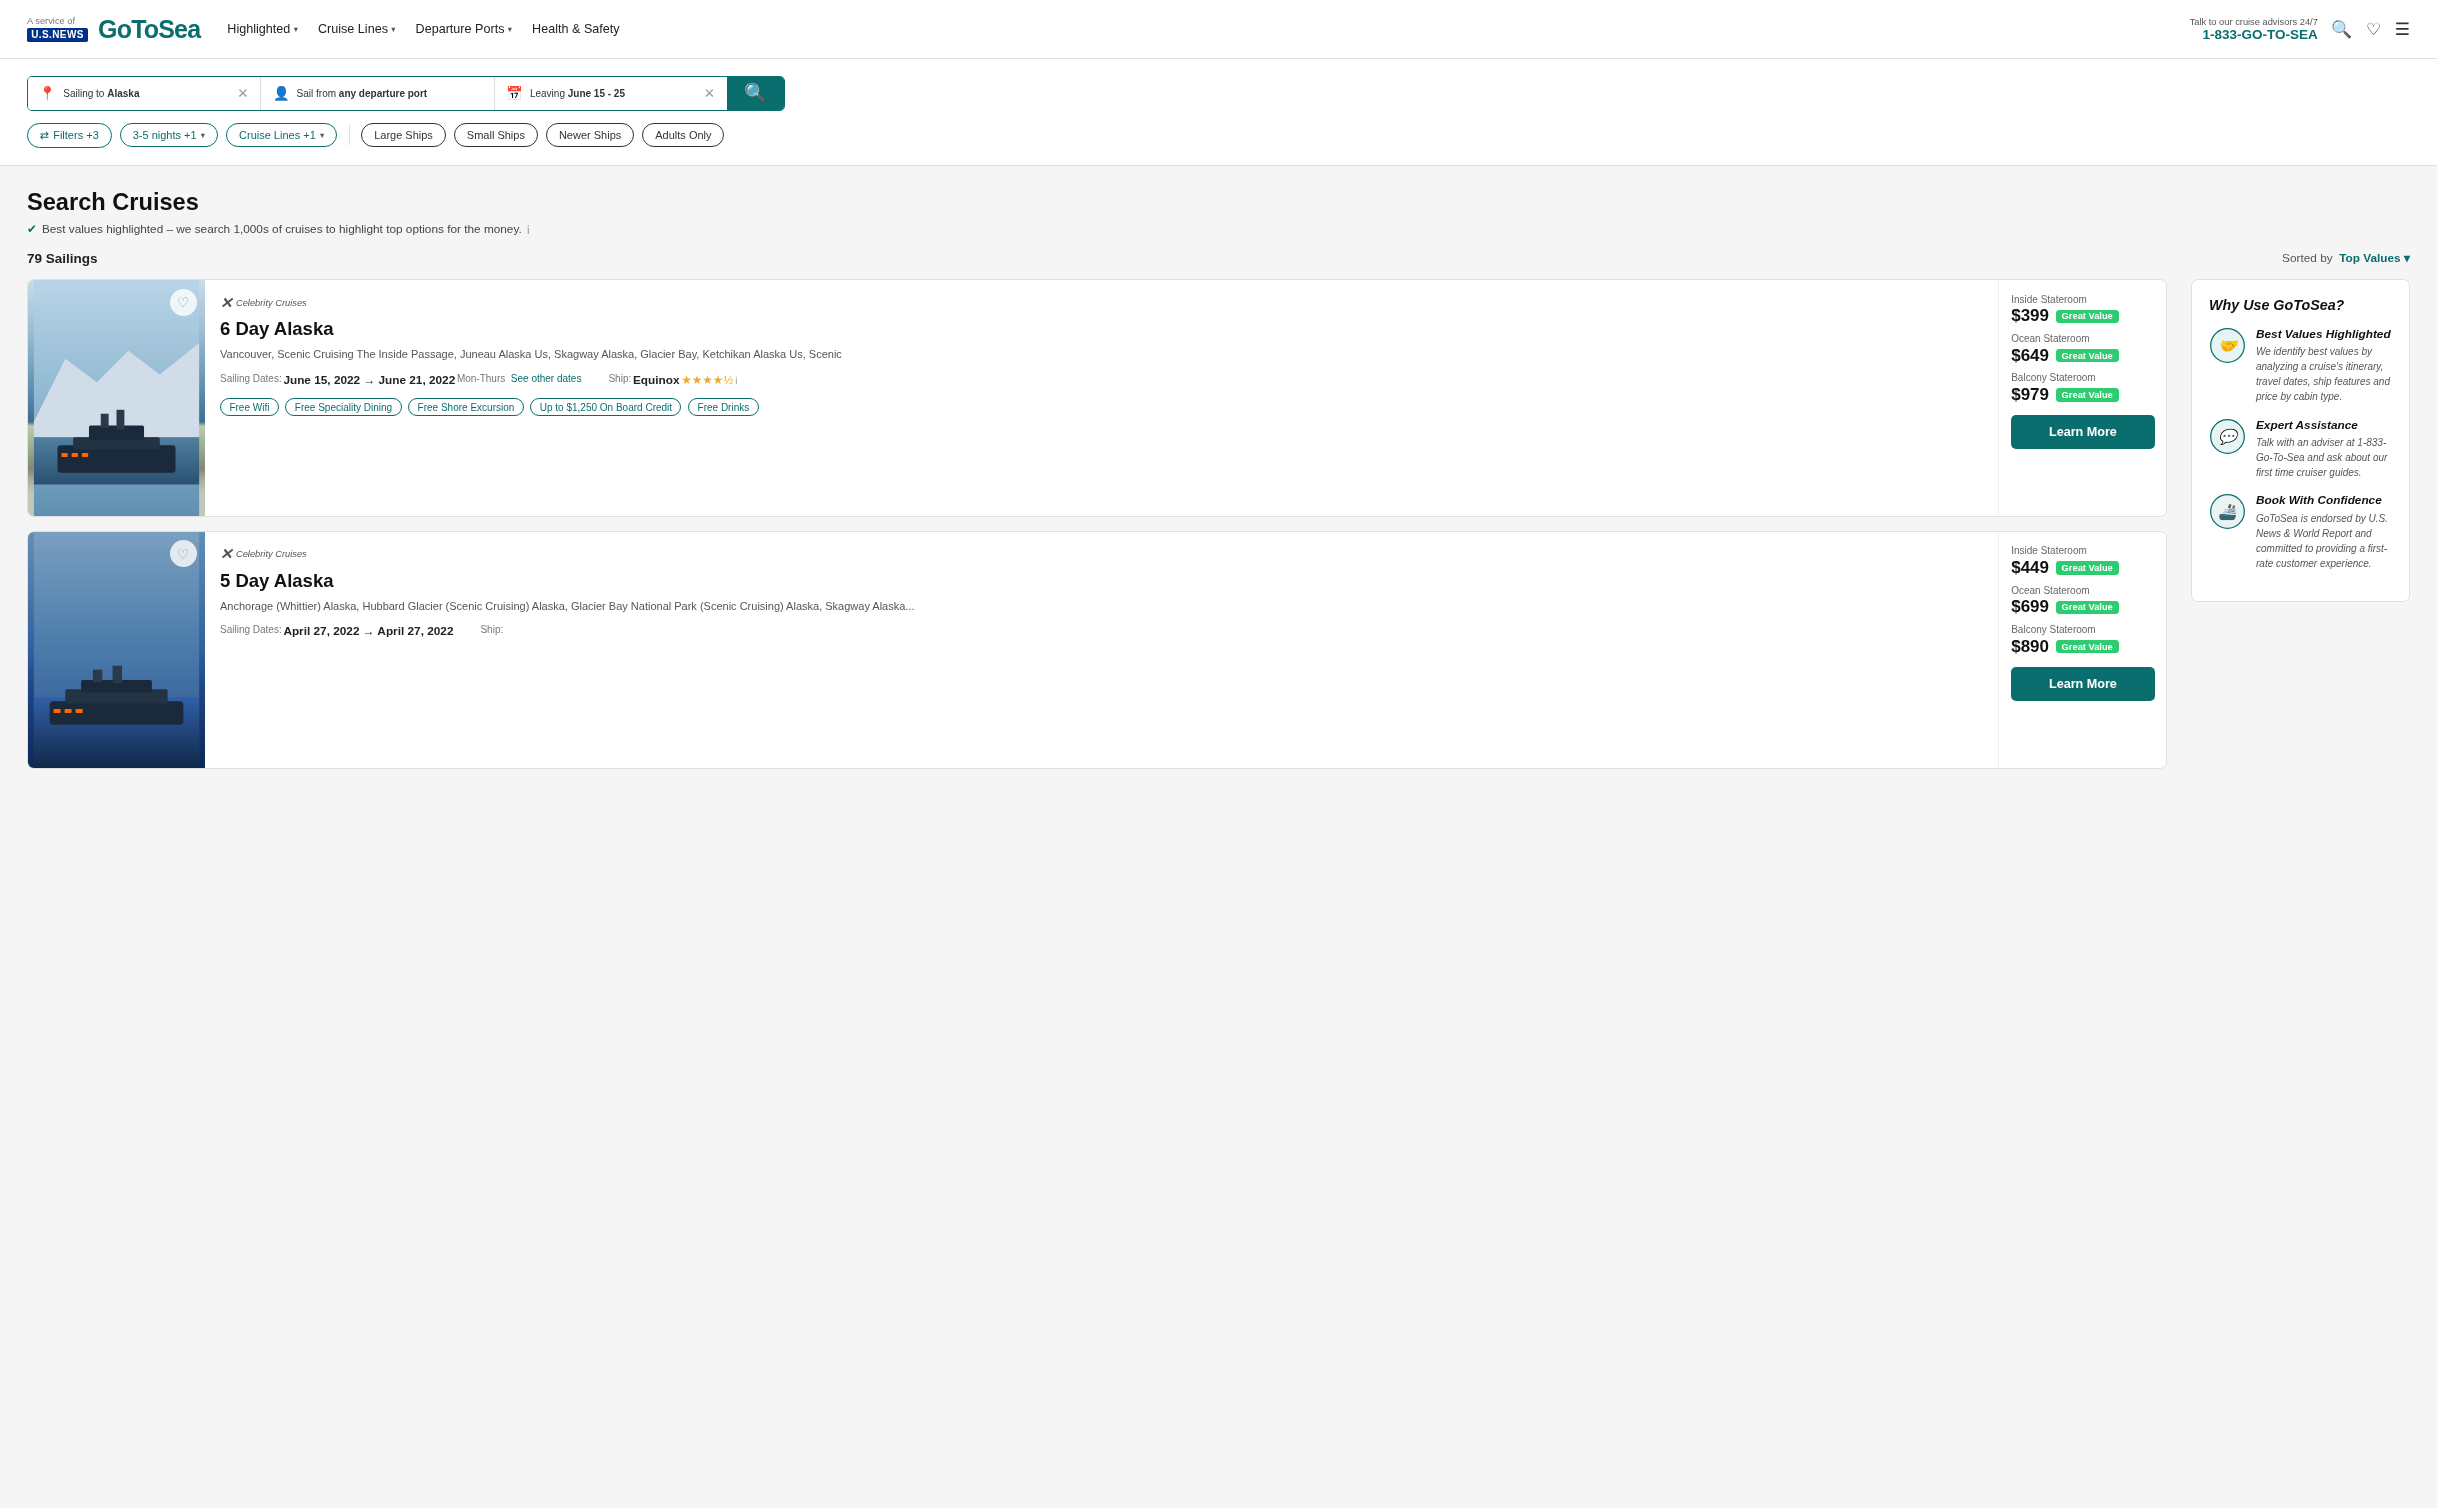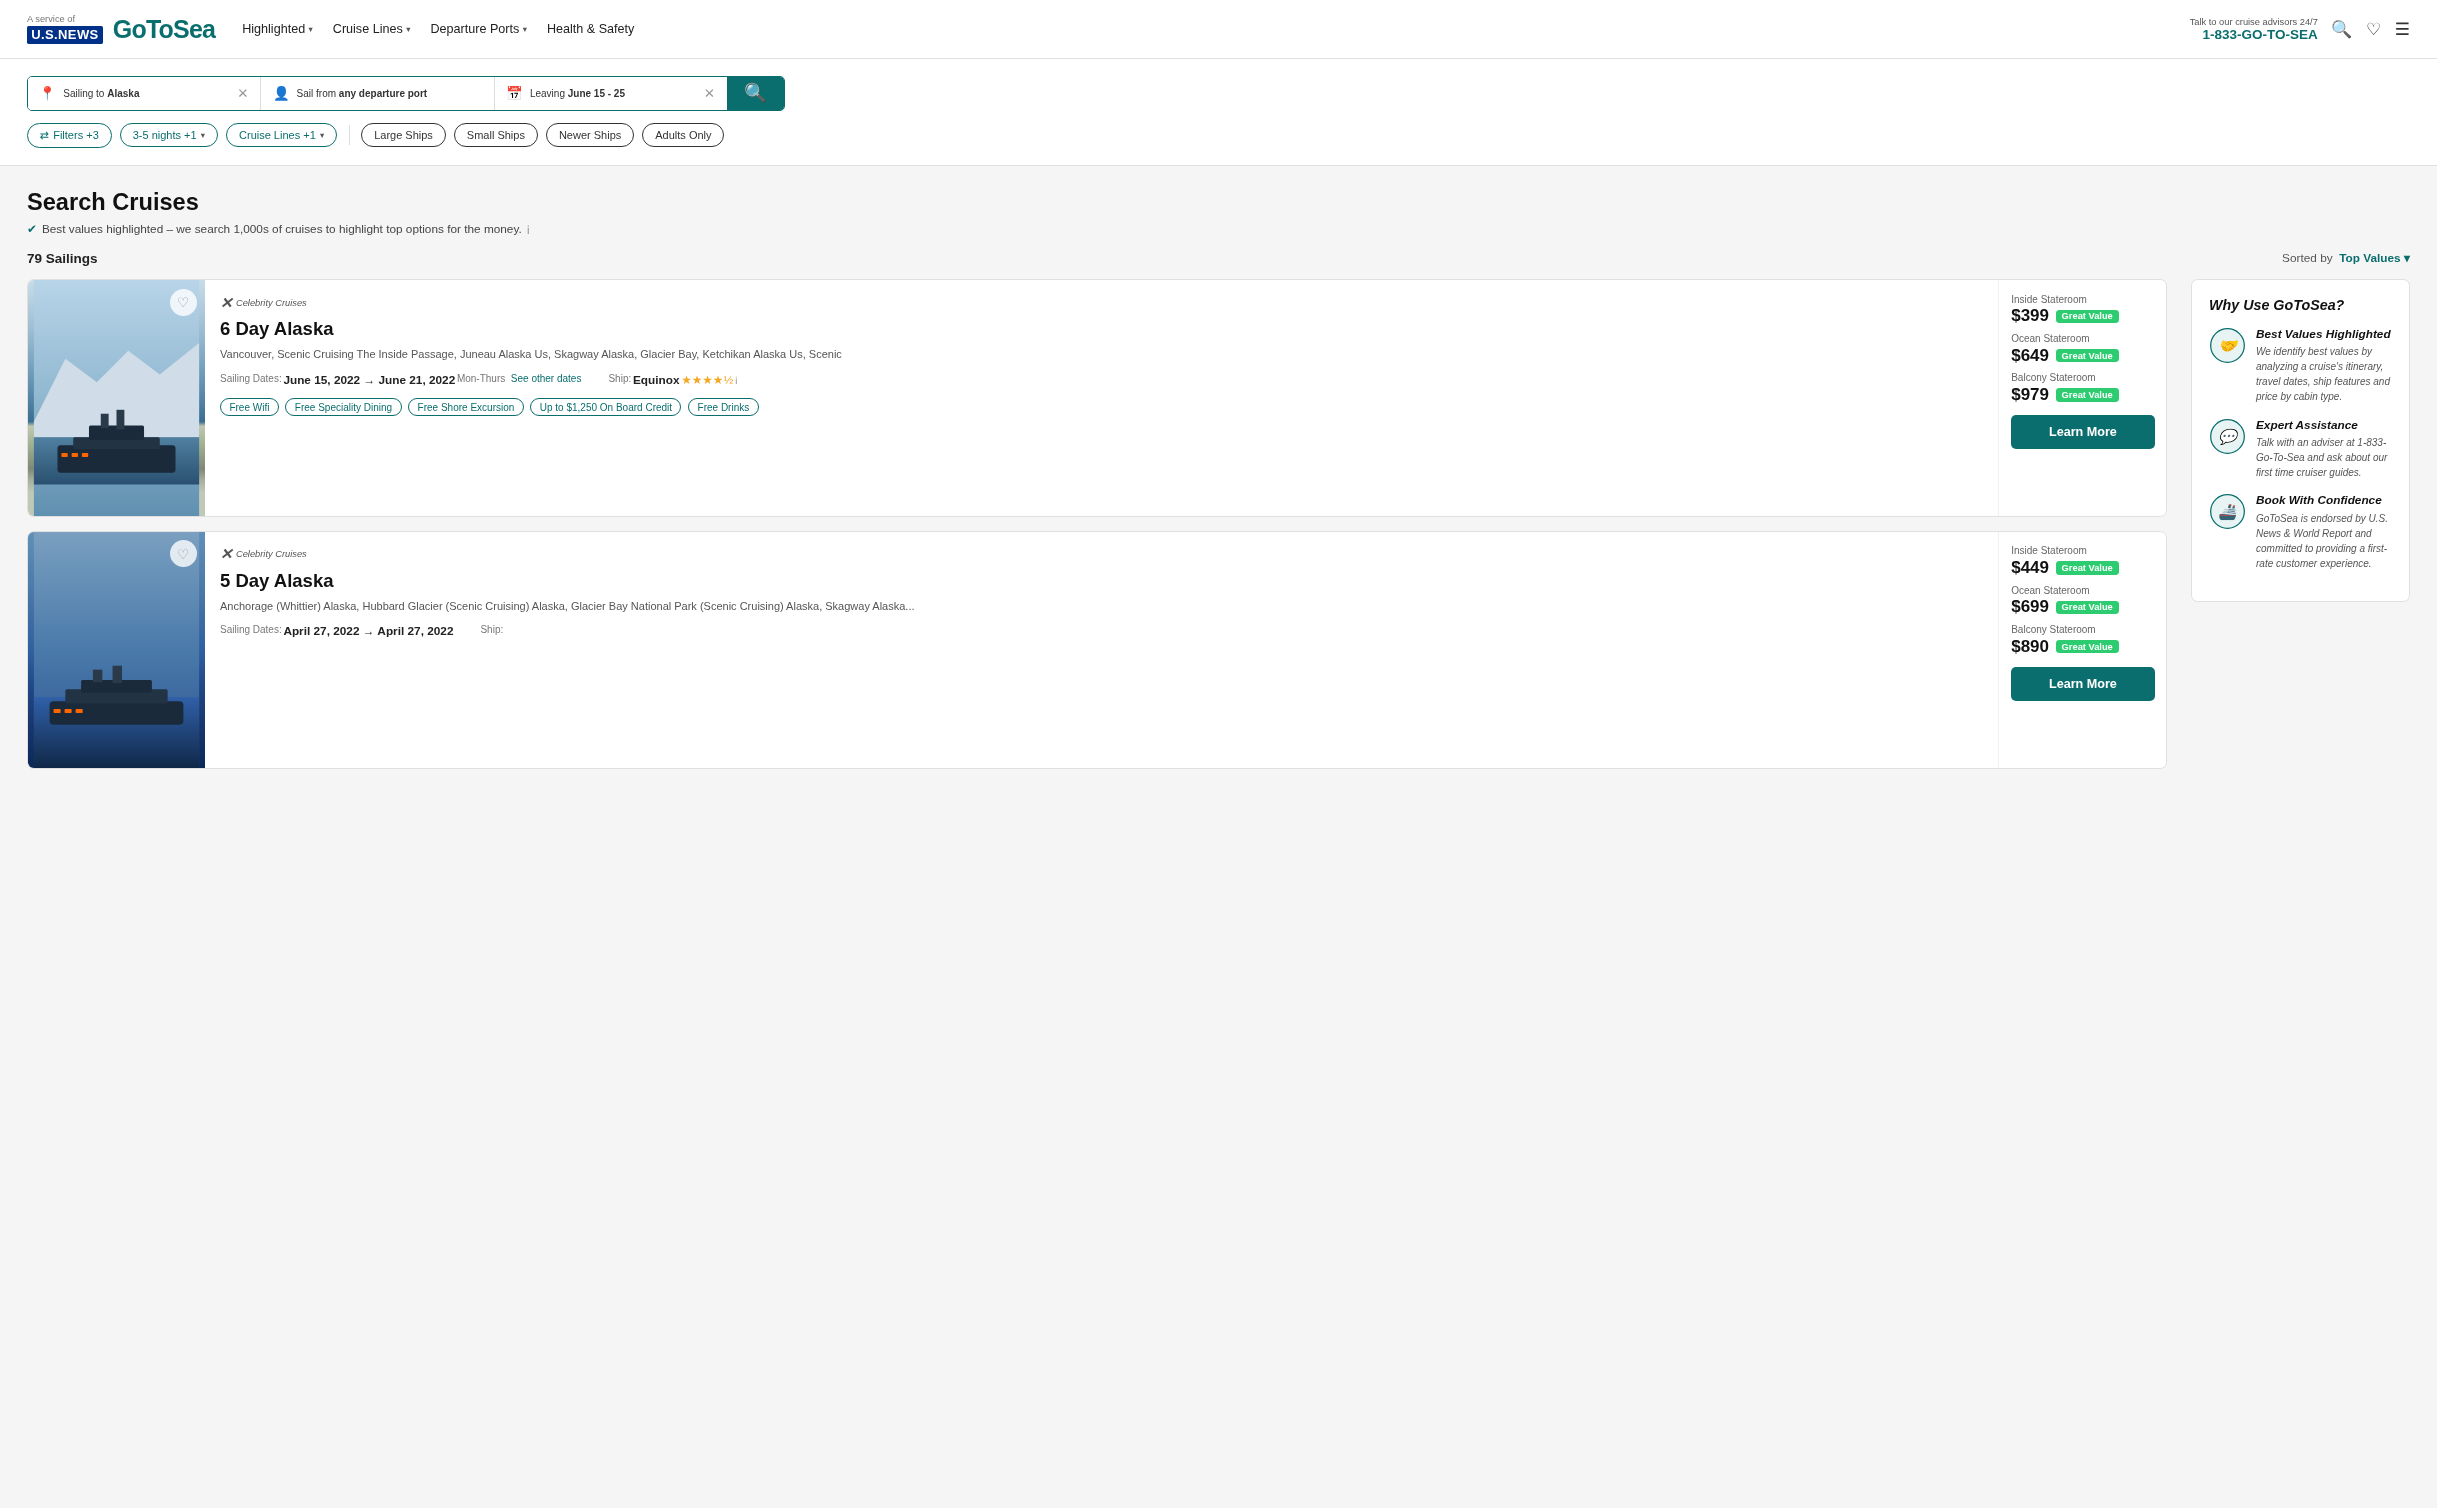--- a/index.html
+++ b/index.html
@@ -1,21 +1,21 @@
 <!DOCTYPE html>
 <html style="font-size:13.5px"><head>
   <meta charset="utf-8">
   <style>
     * { box-sizing: border-box; margin: 0; padding: 0; }
     body { font-family: -apple-system, BlinkMacSystemFont, 'Segoe UI', Arial, sans-serif; background: #f5f5f5; color: #222; }
 
     
     .header { background: #fff; border-bottom: 0.8px solid #e0e0e0; padding: 0 27px; display: flex; align-items: center; height: 59px; }
     .header-service { font-size: 9.3px; color: #777; margin-right: 10px; display: flex; flex-direction: column; align-items: flex-start; }
-    .usnews-badge { background: #003087; color: #fff; font-size: 13px; font-weight: bold; padding: 1.7px 4.2px; border-radius: 1.7px; margin-top: 1.7px; letter-spacing: 0.4px; }
+    .usnews-badge { background: #003087; color: #fff; font-size: 10px; font-weight: bold; padding: 1.7px 4.2px; border-radius: 1.7px; margin-top: 1.7px; letter-spacing: 0.4px; }
     .logo { font-size: 25px; font-weight: 700; color: #0a6e6e; margin-right: 27px; letter-spacing: -0.8px; }
     .nav { display: flex; gap: 20px; flex: 1; }
     .nav-item { display: flex; align-items: center; gap: 3.4px; font-size: 12.6px; color: #222; cursor: pointer; font-weight: 500; }
     .chevron { font-size: 8.4px; color: #555; }
     .header-right { display: flex; align-items: center; gap: 13.5px; margin-left: auto; }
     .phone-info { text-align: right; }
     .phone-label { font-size: 9.3px; color: #555; }
     .phone-number { font-size: 13.5px; font-weight: 700; color: #0a6e6e; }
     .header-icon { font-size: 17px; color: #333; cursor: pointer; }
 

